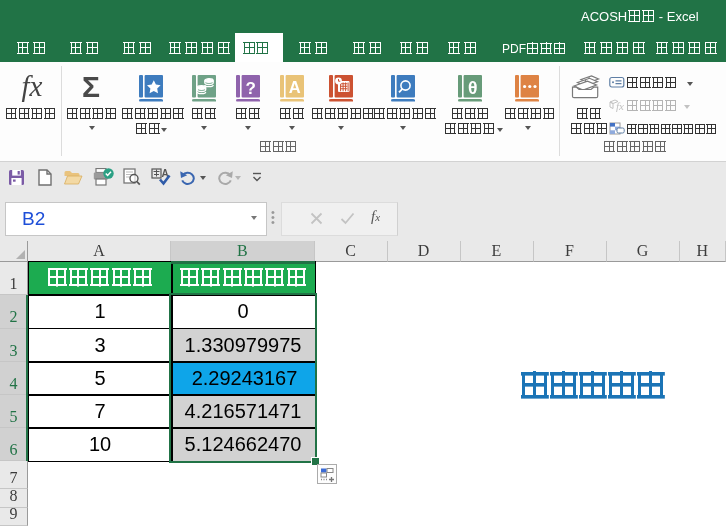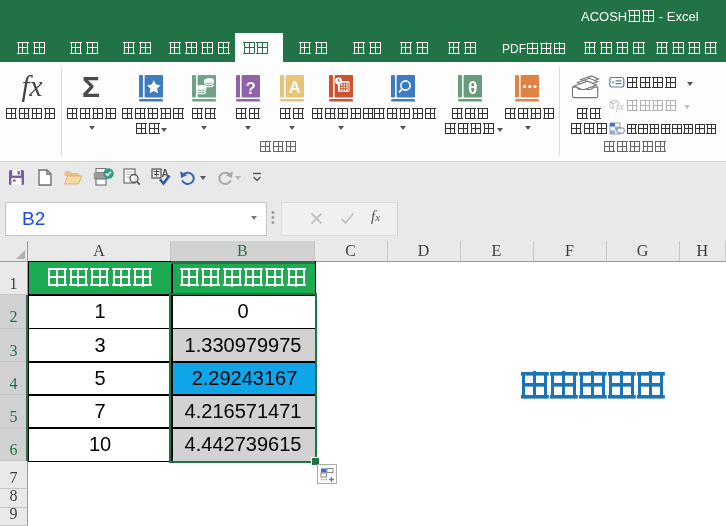--- a/index.html
+++ b/index.html
@@ -307,21 +307,21 @@
 <div class="gcell" style="left:171.5px;top:21px;width:143px;height:33px;line-height:33px"><i class="zb"></i><i class="zb"></i><i class="zb"></i><i class="zb"></i><i class="zb"></i><i class="zb"></i></div>
 <div class="ncell" style="left:28.5px;top:54px;width:143px;height:33.5px;line-height:33.5px">1</div>
 <div class="ncell" style="left:171.5px;top:54px;width:143px;height:33.5px;line-height:33.5px;background:#fff">0</div>
 <div class="ncell" style="left:28.5px;top:87.5px;width:143px;height:33.5px;line-height:33.5px">3</div>
 <div class="ncell" style="left:171.5px;top:87.5px;width:143px;height:33.5px;line-height:33.5px;background:#d2d2d2">1.330979975</div>
 <div class="ncell" style="left:28.5px;top:121px;width:143px;height:33px;line-height:33px">5</div>
 <div class="ncell" style="left:173px;top:121px;width:143px;height:39px;line-height:33px;background:#0ea5e9">2.29243167</div>
 <div class="ncell" style="left:28.5px;top:154px;width:143px;height:33px;line-height:33px">7</div>
 <div class="ncell" style="left:171.5px;top:154px;width:143px;height:33px;line-height:33px;background:#d2d2d2">4.216571471</div>
 <div class="ncell" style="left:28.5px;top:187px;width:143px;height:33px;line-height:33px">10</div>
-<div class="ncell" style="left:171.5px;top:187px;width:143px;height:33px;line-height:33px;background:#d2d2d2">4.442739615</div>
+<div class="ncell" style="left:171.5px;top:187px;width:143px;height:33px;line-height:33px;background:#d2d2d2">5.124662470</div>
 <div class="ab" style="left:28px;top:20px;width:288px;height:201px;border:1.5px solid #000"></div>
 <div class="ab" style="left:170.5px;top:20px;width:2px;height:201px;background:#000"></div>
 <div class="ab" style="left:28px;top:53px;width:288px;height:1.8px;background:#000"></div>
 <div class="ab" style="left:28px;top:86.5px;width:288px;height:1.8px;background:#000"></div>
 <div class="ab" style="left:28px;top:120px;width:288px;height:1.8px;background:#000"></div>
 <div class="ab" style="left:28px;top:153px;width:288px;height:1.8px;background:#000"></div>
 <div class="ab" style="left:28px;top:186px;width:288px;height:1.8px;background:#000"></div>
 <div class="ab" style="left:168.5px;top:51.5px;width:148px;height:170px;border:2.5px solid #217346"></div>
 <div class="ab" style="left:311px;top:216px;width:9px;height:9px;background:#217346;border:1.5px solid #fff"></div>
 <svg class="ab" style="left:317px;top:223px" width="20" height="20" viewBox="0 0 20 20">

